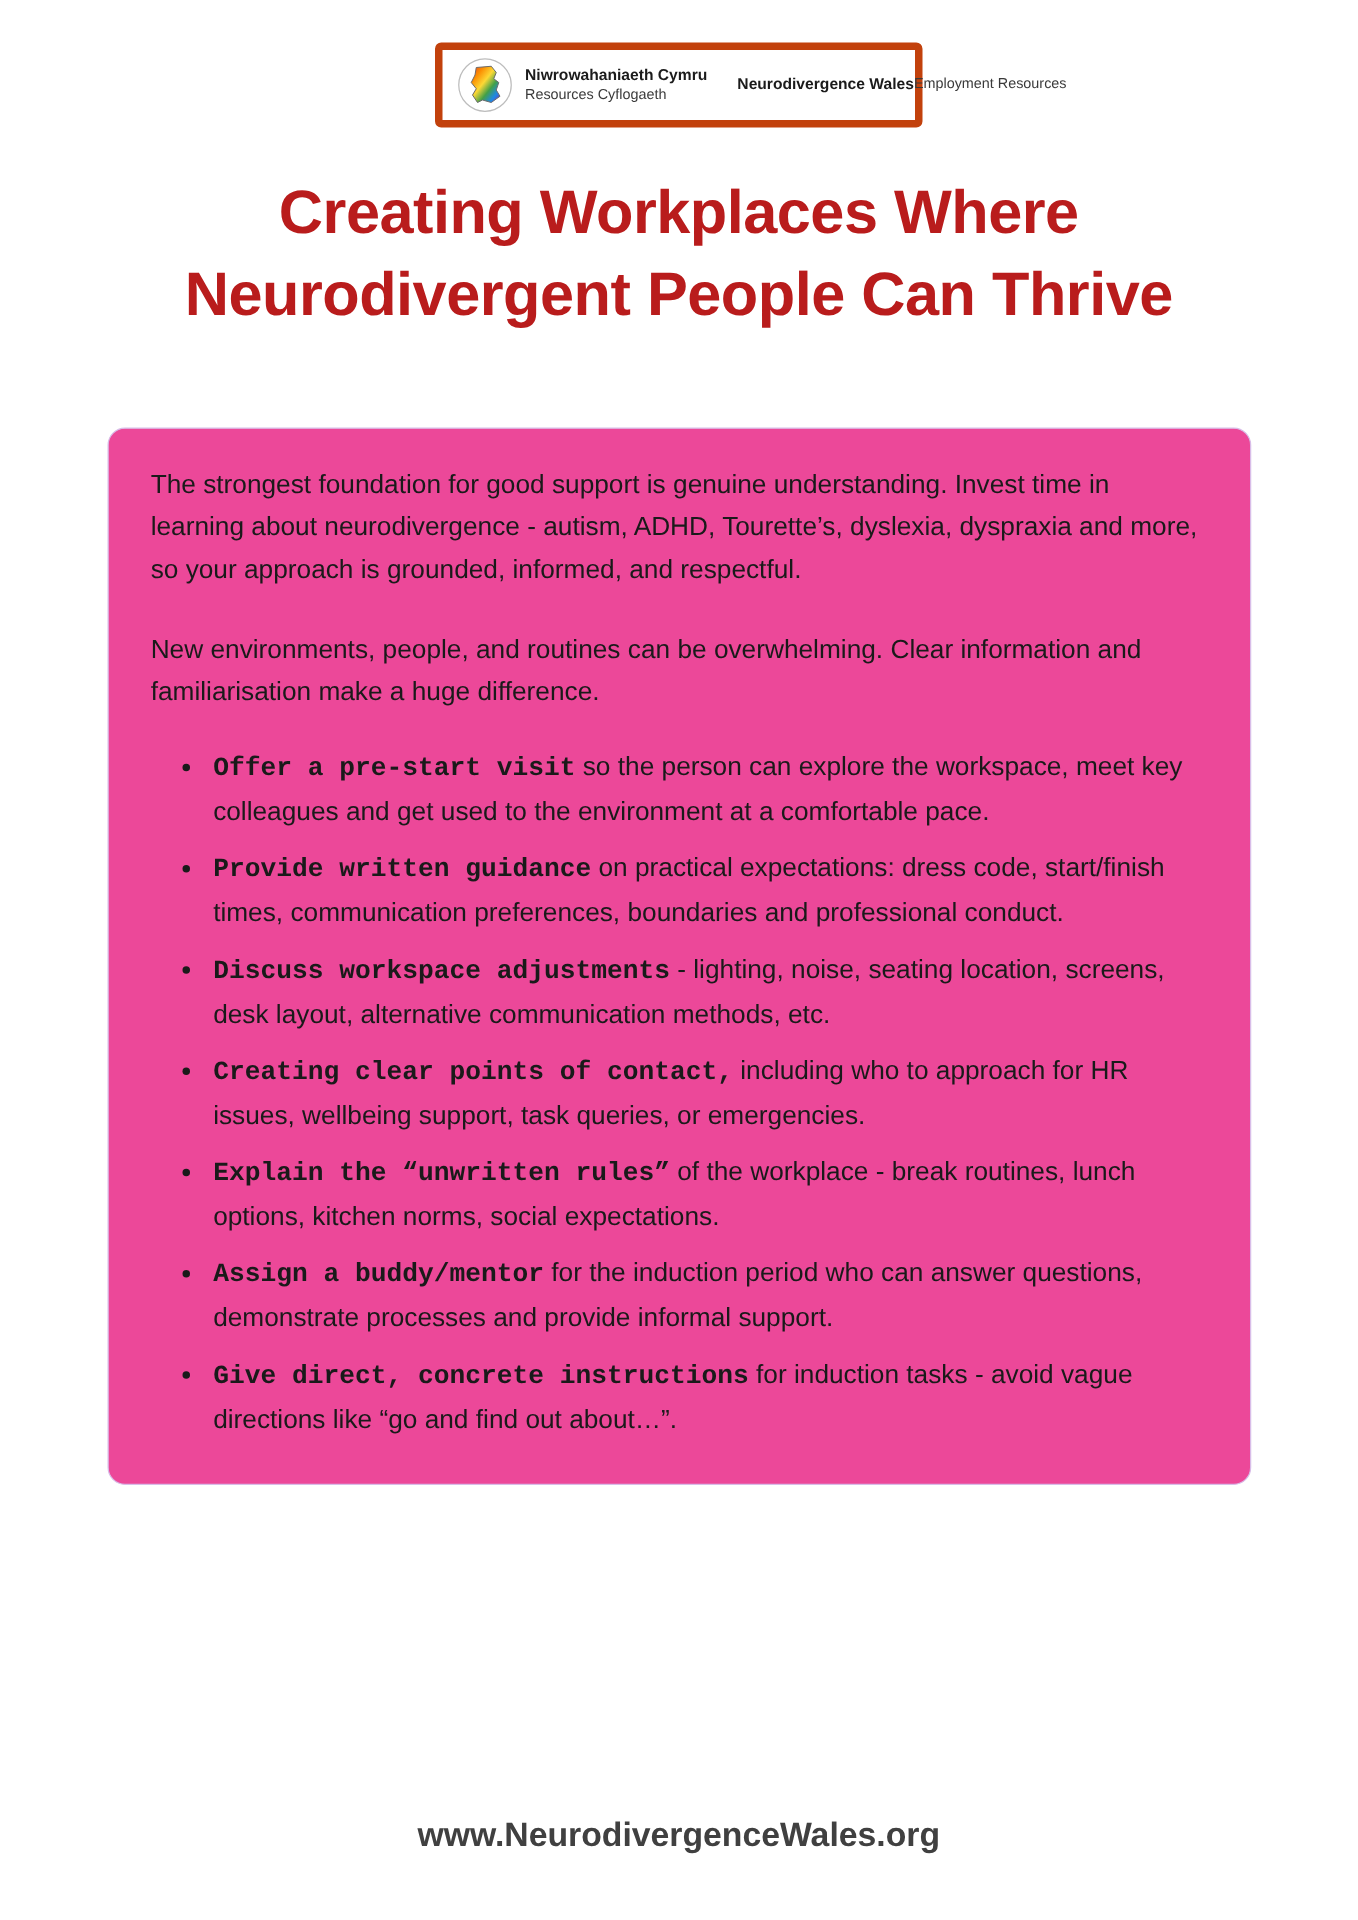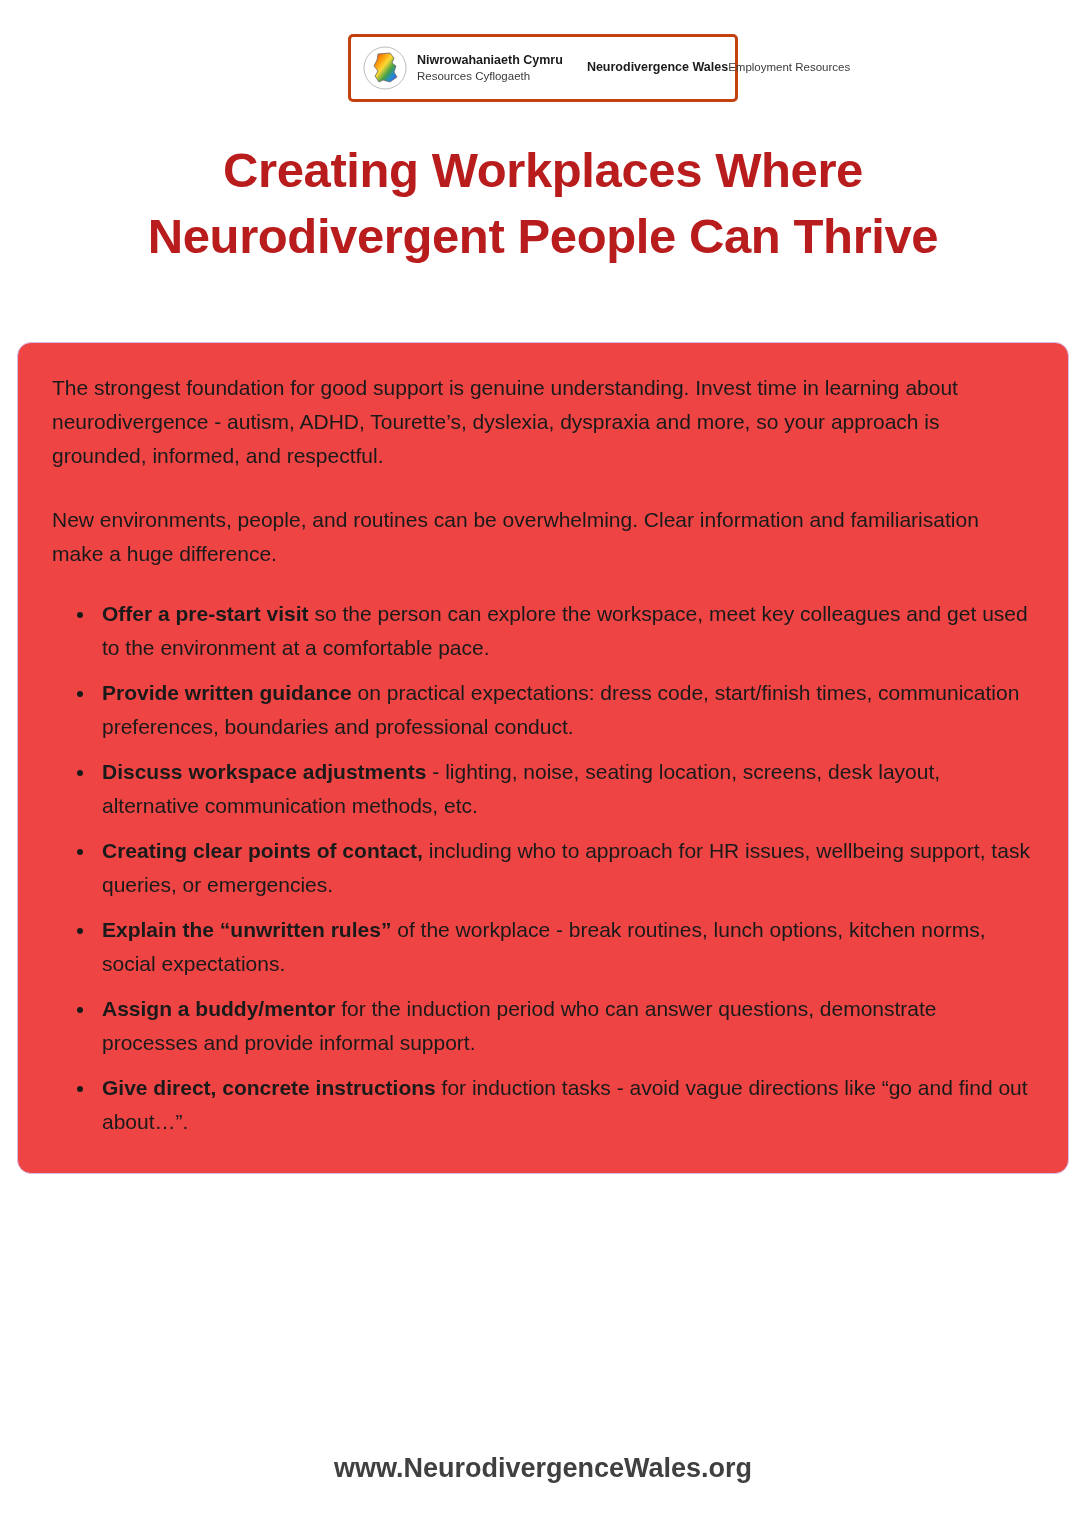--- a/index.html
+++ b/index.html
@@ -22,21 +22,21 @@
     display: flex;
     flex-direction: column;
     align-items: center;
   }
 
   
   .logo-box {
     margin-top: 34px;
     width: 390px;
     height: 68px;
-    border: 3px solid #c2410c;
+    border: 6px solid #c2410c;
     border-radius: 5px;
     background: #ffffff;
     display: flex;
     align-items: center;
     padding: 0 12px;
     box-sizing: border-box;
   }
   .logo-mark {
     width: 44px;
     height: 44px;
@@ -81,22 +81,22 @@
     font-size: 49px;
     font-weight: bold;
     line-height: 1.34;
     letter-spacing: -0.4px;
     color: #b91c1c;
   }
 
   
   .panel {
     margin-top: 40px;
-    width: 1052px;
-    background: #ef4444;
+    width: 915px;
+    background: #ec4899;
     border: 1px solid #d8bde8;
     border-radius: 14px;
     box-sizing: border-box;
     padding: 28px 34px 34px 34px;
     font-size: 21px;
     line-height: 1.62;
     color: #1a1a1a;
   }
   .panel p {
     margin: 0;
@@ -119,20 +119,21 @@
   }
   ul.bullets li {
     margin-bottom: 11px;
     padding-left: 6px;
   }
   ul.bullets li:last-child {
     margin-bottom: 0;
   }
   ul.bullets li b {
     font-weight: bold;
+    font-family: Liberation Mono, monospace;
   }
 
   
   .footer {
     position: absolute;
     bottom: 52px;
     left: 0;
     right: 0;
     text-align: center;
     font-size: 27px;

